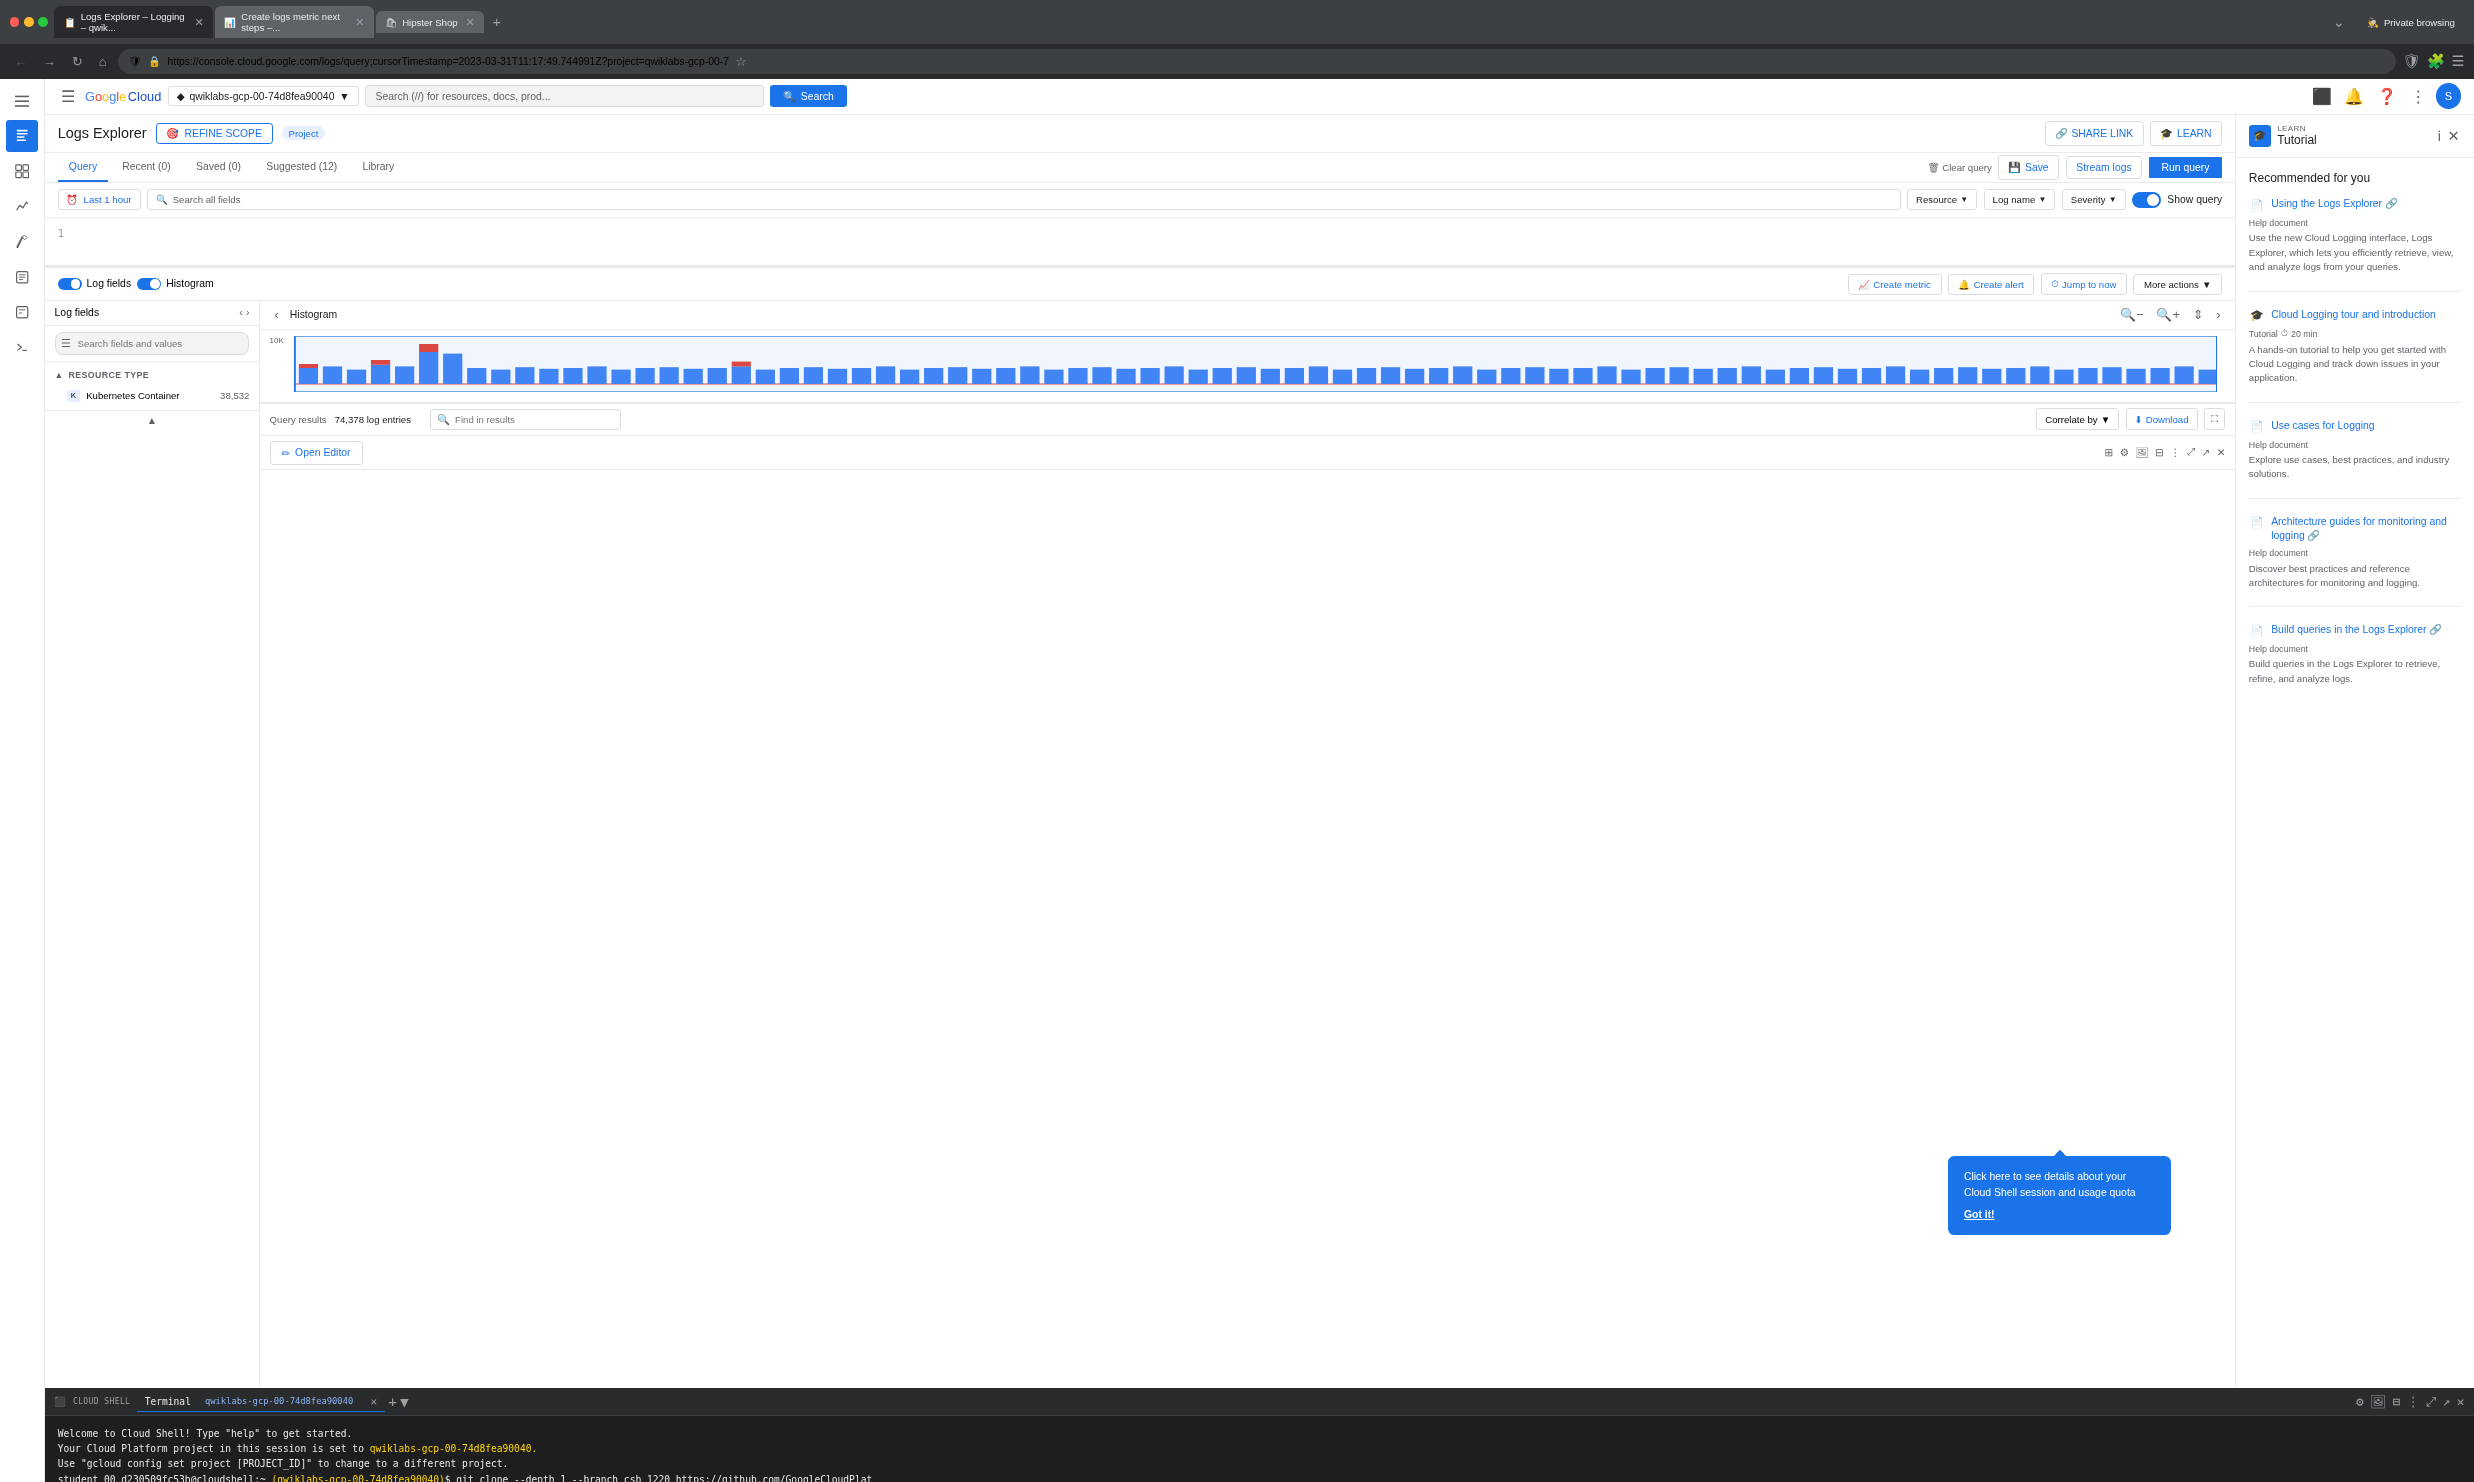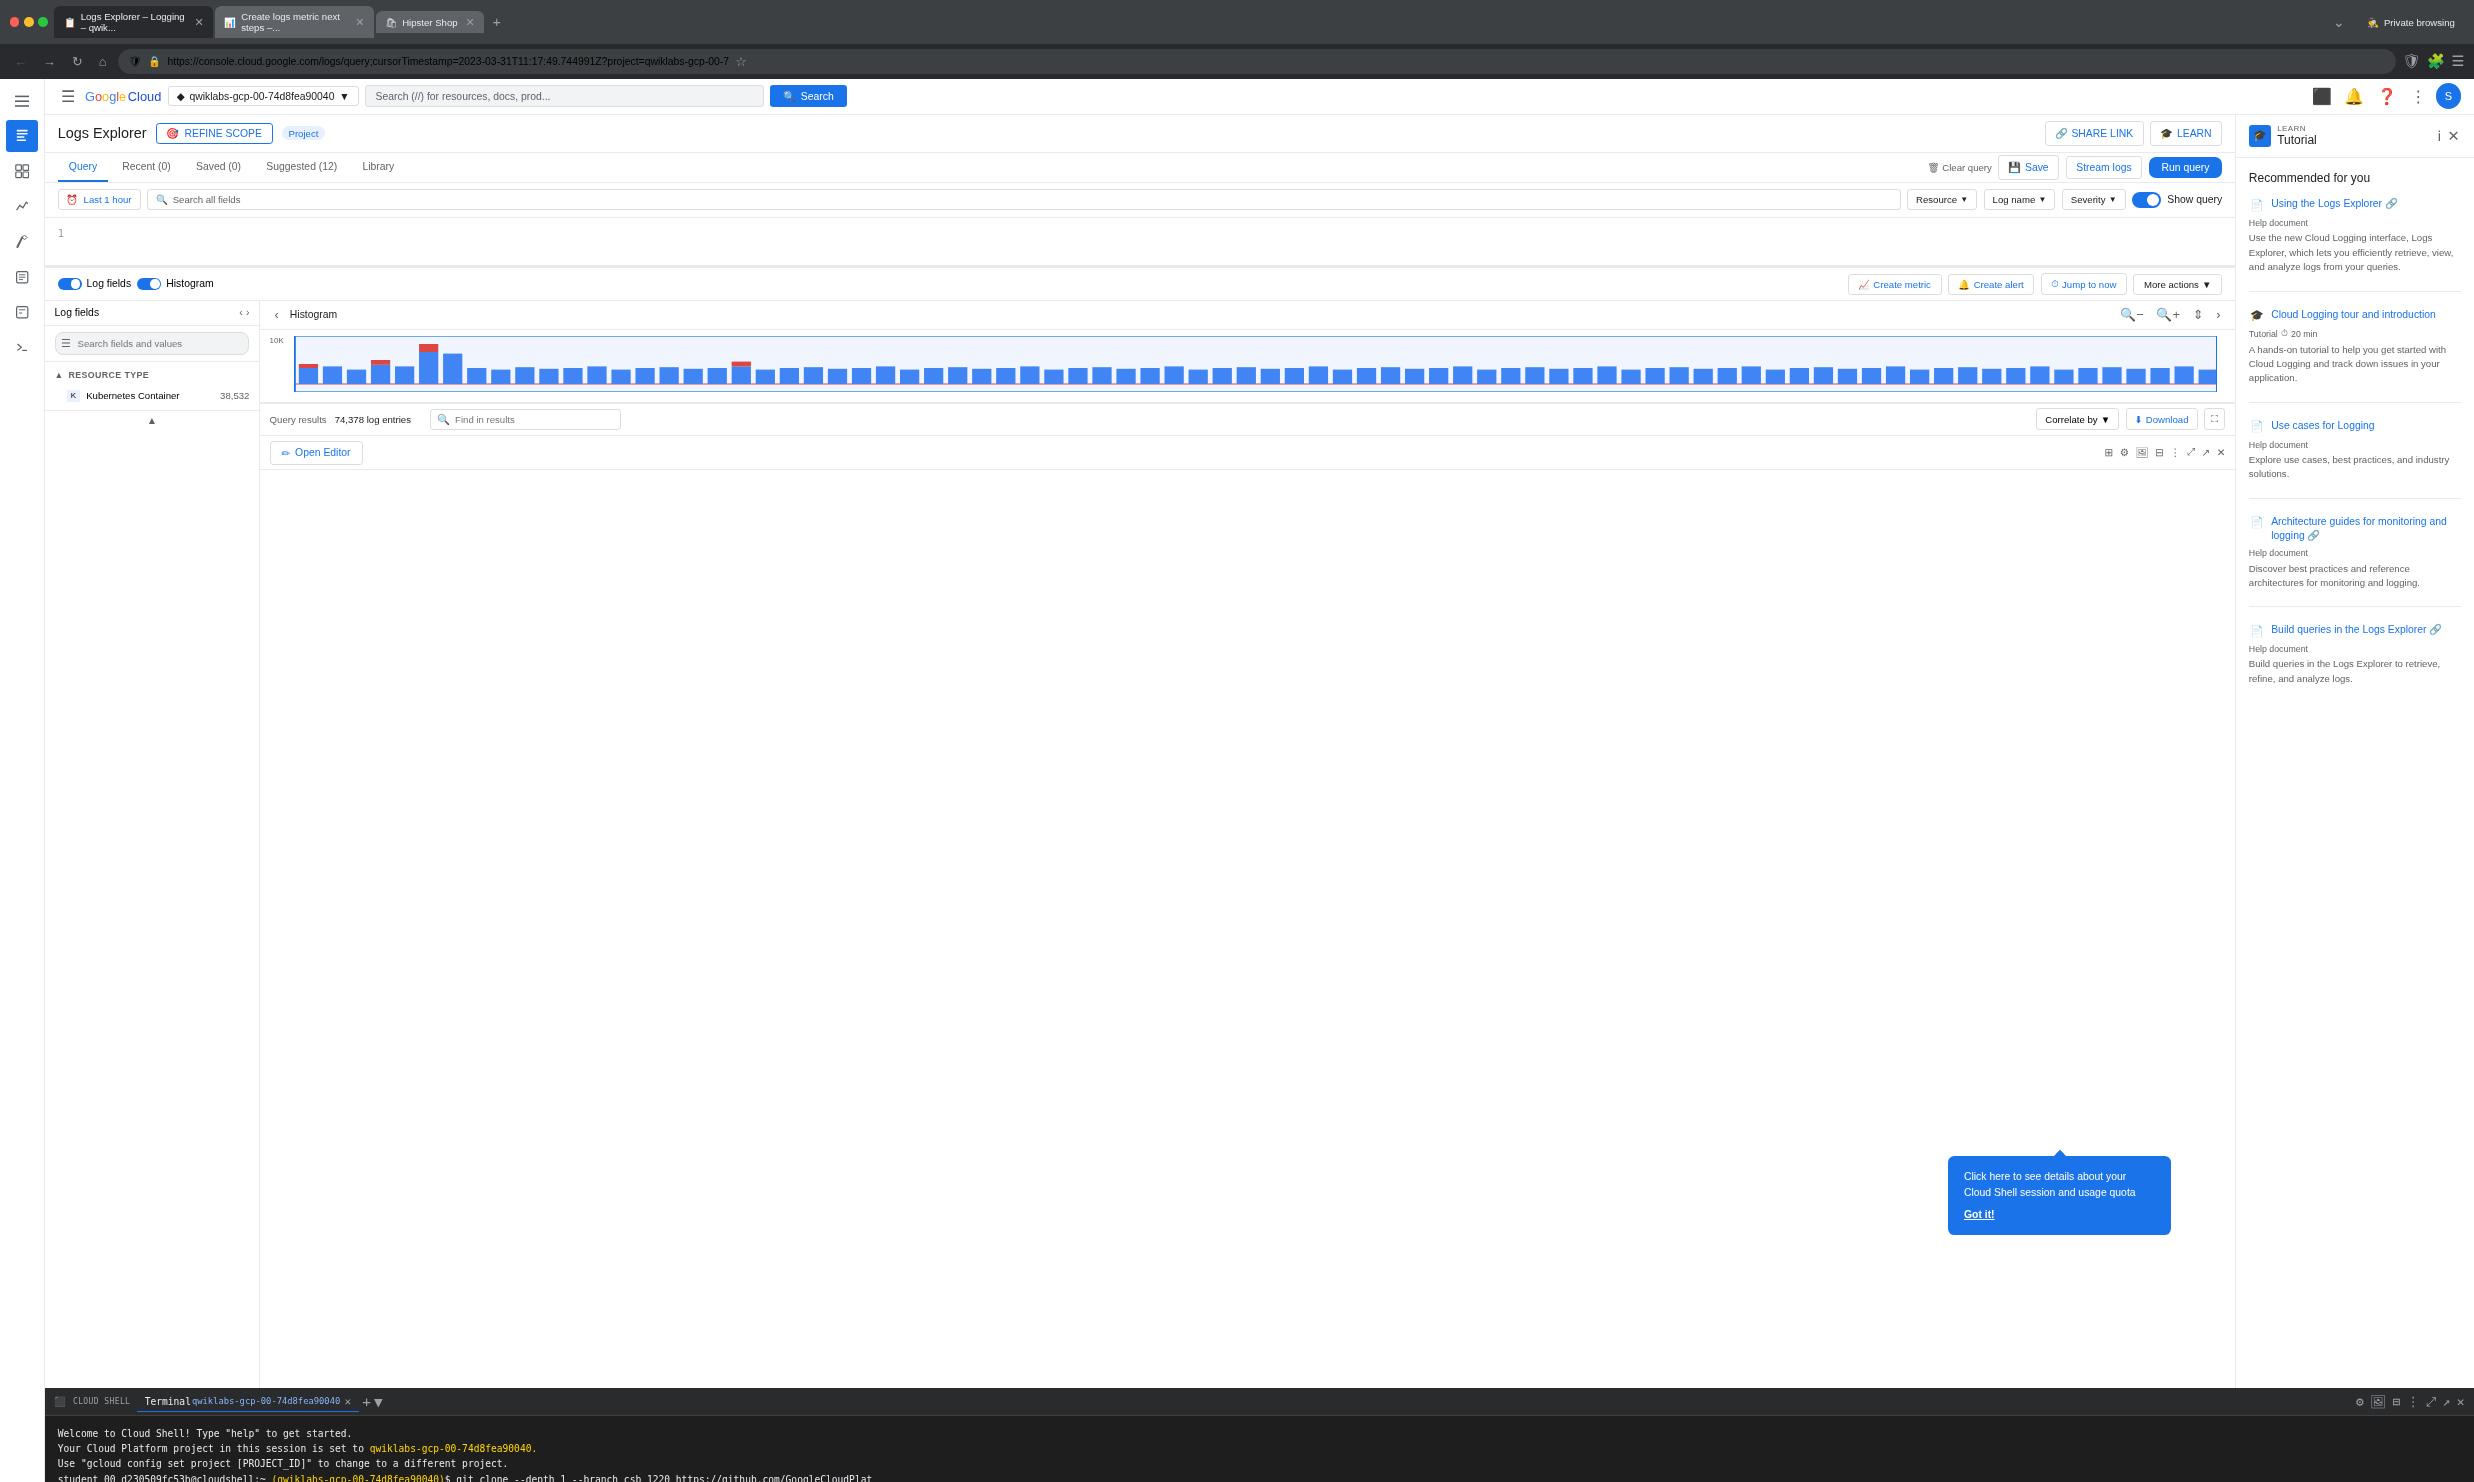--- a/index.html
+++ b/index.html
@@ -71,21 +71,21 @@
     .logs-header-actions { margin-left: auto; display: flex; gap: 6.4px; }
 
     
     .query-tabs { display: flex; align-items: center; padding: 0 12.8px; border-bottom: 0.8px solid #e8eaed; gap: 3.2px; }
     .query-tab { padding: 8px 11px; font-size: 10.4px; color: #5f6368; cursor: pointer; border-bottom: 2.4px solid transparent; }
     .query-tab.active { color: #1a73e8; border-bottom-color: #1a73e8; font-weight: 500; }
     .query-tab-actions { margin-left: auto; display: flex; align-items: center; gap: 6.4px; }
     .clear-query-btn { color: #5f6368; font-size: 9.6px; cursor: pointer; background: none; border: none; }
     .save-btn { display: flex; align-items: center; gap: 3.2px; padding: 4.8px 9.6px; border: 0.8px solid #dadce0; border-radius: 3.2px; font-size: 10.4px; color: #1a73e8; cursor: pointer; background: none; }
     .stream-btn { padding: 4.8px 9.6px; border: 0.8px solid #dadce0; border-radius: 3.2px; font-size: 10.4px; color: #1a73e8; cursor: pointer; background: none; }
-    .run-query-btn { padding: 4.8px 12.8px; background: #1a73e8; color: #fff; border: none; border-radius: 7px; font-size: 10.4px; cursor: pointer; font-weight: 500; }
+    .run-query-btn { padding: 4.8px 12.8px; background: #1a73e8; color: #fff; border: none; border-radius: 1px; font-size: 10.4px; cursor: pointer; font-weight: 500; }
 
     
     .filter-bar { display: flex; align-items: center; padding: 6.4px 12.8px; gap: 6.4px; border-bottom: 0.8px solid #e8eaed; }
     .time-filter { display: flex; align-items: center; gap: 4.8px; padding: 4px 8px; border: 0.8px solid #dadce0; border-radius: 3.2px; font-size: 9.6px; color: #1a73e8; cursor: pointer; background: none; }
     .search-fields { display: flex; align-items: center; gap: 4.8px; flex: 1; padding: 4px 8px; border: 0.8px solid #dadce0; border-radius: 3.2px; font-size: 9.6px; color: #5f6368; background: #fff; cursor: pointer; }
     .filter-chip { display: flex; align-items: center; gap: 3.2px; padding: 4px 8px; border: 0.8px solid #dadce0; border-radius: 3.2px; font-size: 9.6px; color: #202124; cursor: pointer; background: #fff; }
     .filter-chip-arrow { font-size: 8px; }
     .show-query-toggle { display: flex; align-items: center; gap: 6.4px; margin-left: auto; font-size: 10.4px; color: #202124; }
     .toggle-on { width: 29px; height: 16px; background: #1a73e8; border-radius: 8px; position: relative; cursor: pointer; }
     .toggle-on::after { content: ''; position: absolute; right: 1.6px; top: 1.6px; width: 12.8px; height: 12.8px; background: #fff; border-radius: 50%; }
@@ -158,21 +158,21 @@
     .tutorial-item-icon { width: 16px; height: 16px; min-width: 16px; display: flex; align-items: center; justify-content: center; color: #5f6368; font-size: 11px; }
     .tutorial-item-title { font-size: 10.4px; color: #1a73e8; cursor: pointer; line-height: 1.4; }
     .tutorial-item-badge { font-size: 8.8px; color: #5f6368; margin-bottom: 3.2px; display: flex; align-items: center; gap: 3.2px; }
     .tutorial-item-desc { font-size: 9.6px; color: #5f6368; line-height: 1.5; }
 
     
     .cloud-shell { background: #1e1e1e; color: #e8eaed; font-family: monospace; font-size: 9.6px; flex-shrink: 0; }
     .cloud-shell-header { display: flex; align-items: center; padding: 3.2px 9.6px; background: #292b2d; border-bottom: 0.8px solid #3c4043; gap: 6.4px; }
     .cloud-shell-label { font-size: 8px; color: #9aa0a6; text-transform: uppercase; letter-spacing: 0.4px; }
     .cloud-shell-tabs { display: flex; align-items: center; gap: 3.2px; }
-    .shell-tab { display: flex; align-items: center; gap: 1px; padding: 3.2px 8px; border-bottom: 1.6px solid #1a73e8; font-size: 9.6px; color: #e8eaed; cursor: pointer; }
+    .shell-tab { display: flex; align-items: center; gap: 14px; padding: 3.2px 8px; border-bottom: 1.6px solid #1a73e8; font-size: 9.6px; color: #e8eaed; cursor: pointer; }
     .shell-add { font-size: 14.4px; color: #9aa0a6; cursor: pointer; }
     .shell-controls { margin-left: auto; display: flex; gap: 6.4px; }
     .shell-ctrl-btn { color: #9aa0a6; font-size: 12.8px; cursor: pointer; }
     .cloud-shell-terminal { padding: 9.6px 12.8px; font-size: 9.6px; line-height: 1.6; }
     .terminal-line { color: #e8eaed; }
     .terminal-highlight { color: #ffd700; }
 
     
     .tooltip-popup { position: absolute; background: #1a73e8; color: #fff; padding: 12.8px 16px; border-radius: 6.4px; max-width: 223px; font-size: 10.4px; line-height: 1.5; z-index: 200; bottom: 271px; right: 311px; }
     .tooltip-popup::after { content: ''; position: absolute; top: -6.4px; left: 50%; transform: translateX(-50%); border: 4.8px solid transparent; border-bottom-color: #1a73e8; border-top: none; }

